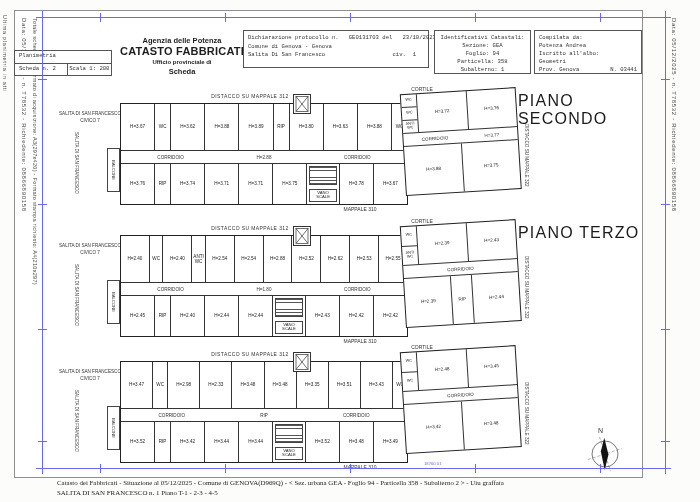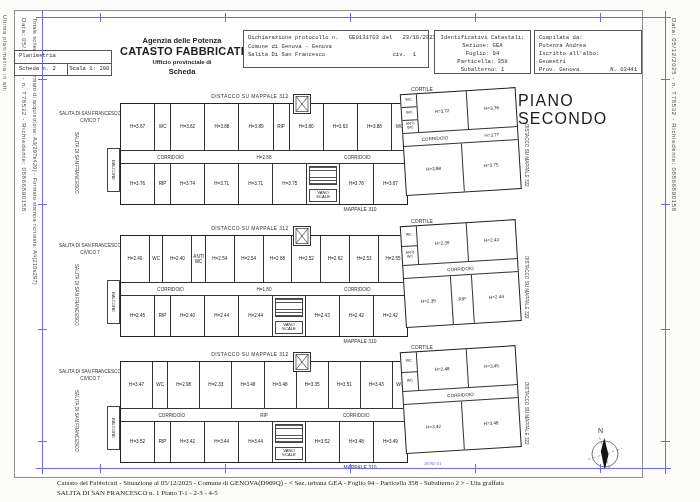--- a/index.html
+++ b/index.html
@@ -239,20 +239,21 @@
             <div class="rlabel">H=3.75</div>
           </div>
         </div>
       </div>
     </div>
     <div class="plan" style="top: 218px;">
       <div class="lab street12">SALITA DI SAN FRANCESCO
 CIVICO 7</div>
       <div class="lab toplabel">DISTACCO SU MAPPALE 312</div>
       <div class="lab cortile">CORTILE</div>
+      <div class="lab ptitle">PIANO TERZO</div>
       <div class="lab mappale">MAPPALE 310</div>
       <div class="lab rightlabel vdown">DISTACCO SU MAPPALE 322</div>
       <div class="lab streetv vdown">SALITA DI SAN FRANCESCO</div>
       <div class="balcone">
         <div class="balv vdown">BALCONE</div>
       </div>
       <div class="building">
         <div class="prow toprow">
           <div class="cell">
             <div class="rlabel">H=2.40</div>

